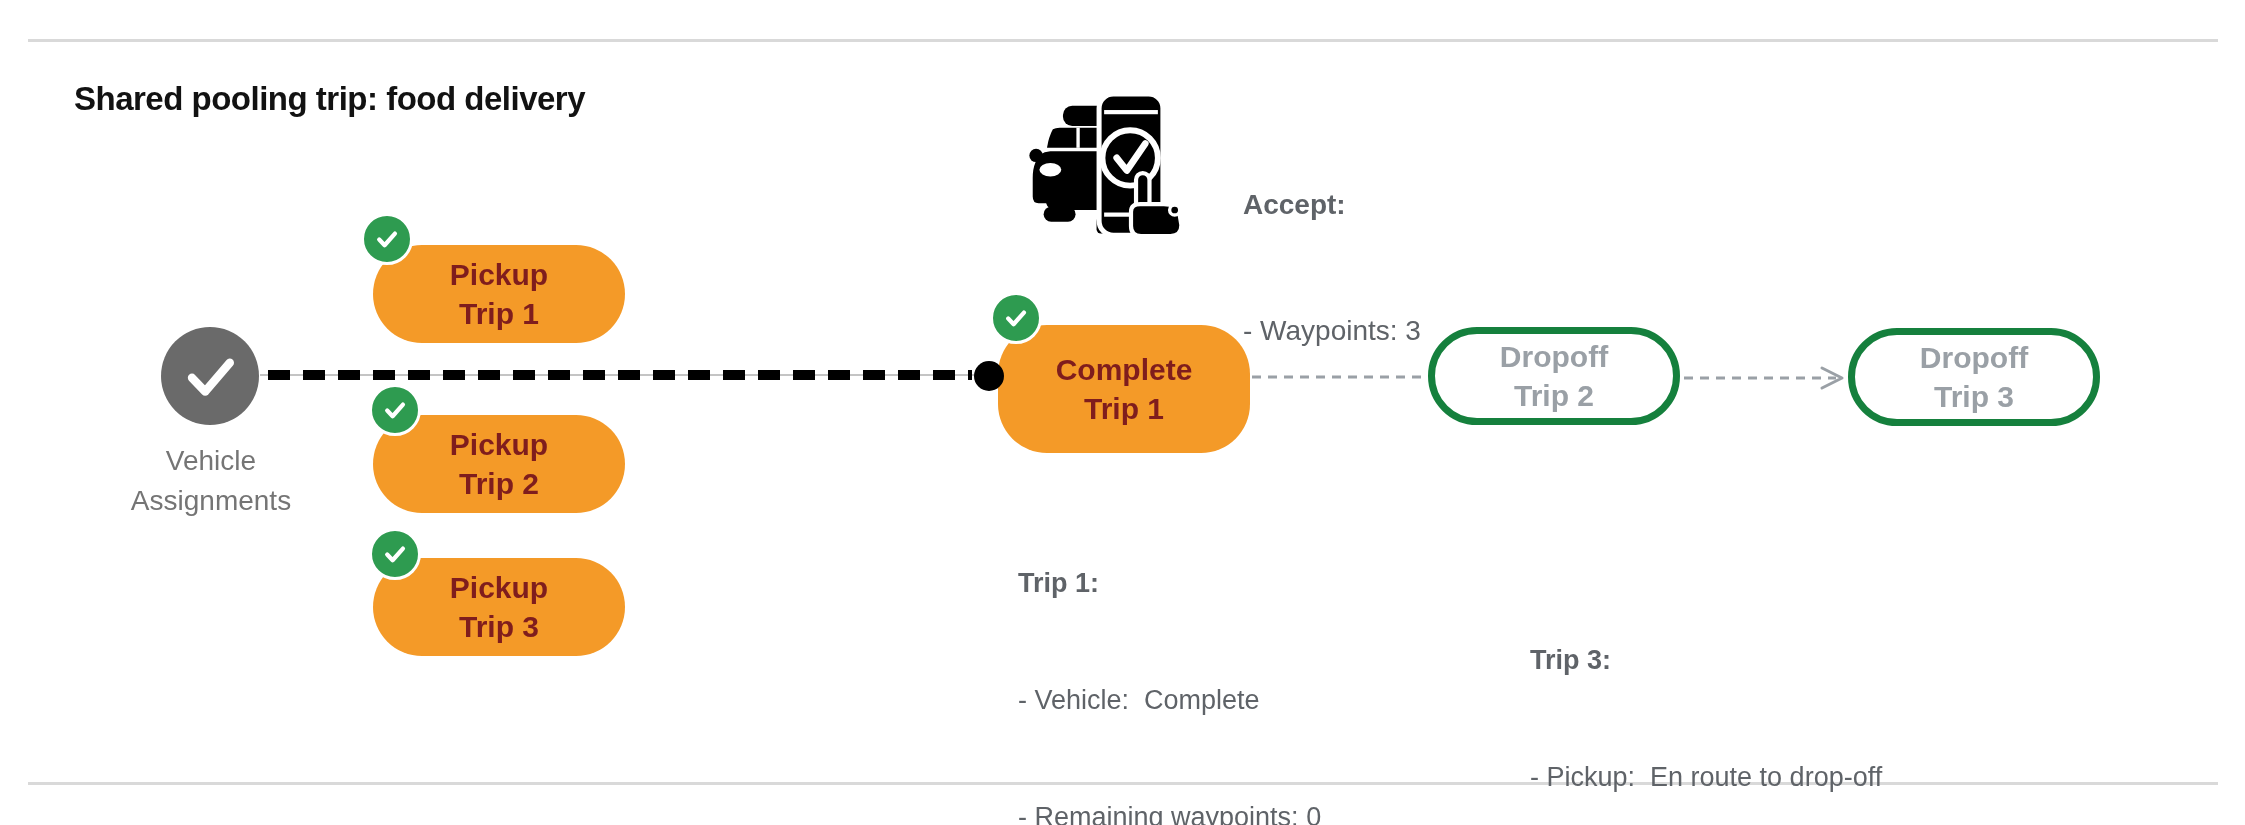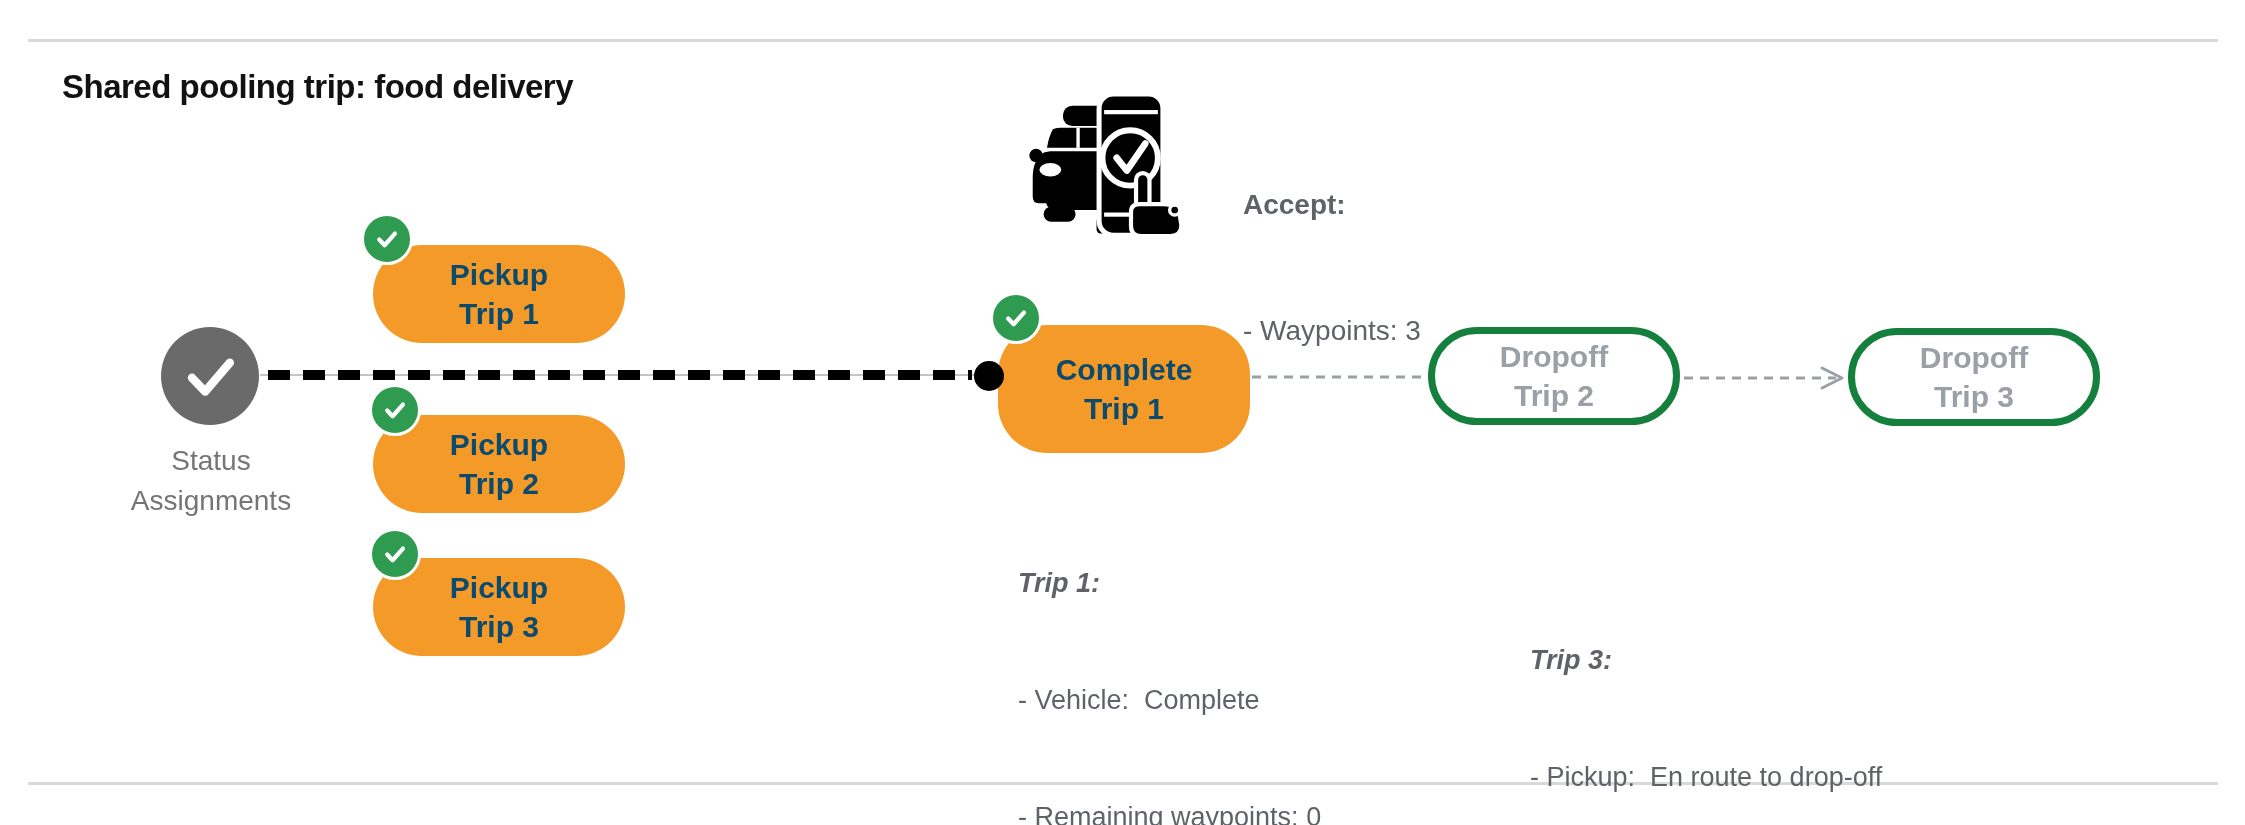--- a/index.html
+++ b/index.html
@@ -18,21 +18,21 @@
     height: 3px;
     background: #d9d9d9;
   }
   .divider.top { top: 39px; }
   .divider.bottom { top: 782px; }
 
   .title {
     position: absolute;
     left: 62px;
     top: 68px;
-    margin: 0;
+    margin: 12px;
     font-size: 33px;
     font-weight: bold;
     color: #121212;
     letter-spacing: -0.5px;
   }
 
   .connectors { position: absolute; left: 0; top: 0; z-index: 1; }
 
   .vehicle-icon {
     position: absolute;
@@ -86,21 +86,21 @@
     display: flex;
     flex-direction: column;
     align-items: center;
     justify-content: center;
     font-size: 30px;
     font-weight: bold;
     line-height: 39px;
     z-index: 2;
     box-sizing: border-box;
   }
-  .pill.orange { background: #f49a28; color: #0c4a6e; }
+  .pill.orange { background: #f49a28; color: #7f1d1d; }
   .pill.outline {
     background: #ffffff;
     border: 7px solid #15803d;
     color: #9aa0a6;
   }
   .pill-pickup-1 { left: 373px; top: 245px; }
   .pill-pickup-2 { left: 373px; top: 415px; }
   .pill-pickup-3 { left: 373px; top: 558px; }
   .pill-complete { left: 998px; top: 325px; height: 128px; }
   .pill-dropoff-2 { left: 1428px; top: 327px; }
@@ -137,21 +137,21 @@
   }
 
   .status-block {
     position: absolute;
     font-size: 27px;
     line-height: 39px;
     color: #5f6368;
     white-space: pre-wrap;
     z-index: 2;
   }
-  .status-block .heading { font-weight: bold; font-style: italic; }
+  .status-block .heading { font-weight: bold; }
   .status-left { left: 1018px; top: 486px; }
   .status-right { left: 1530px; top: 563px; }
 </style>
 </head>
 <body>
 
 <div class="canvas">
 
   <div class="divider top"></div>
   <div class="divider bottom"></div>
@@ -203,21 +203,21 @@
     <div class="v-label">Accept:</div>
     <div class="v-way">- Waypoints: 3</div>
   </div>
 
   <div class="start-node">
     <svg viewBox="0 0 24 24">
       <path d="M6 12.6 L10.4 17.2 L18.6 7.6" fill="none" stroke="#ffffff" stroke-width="2.8" stroke-linecap="round" stroke-linejoin="round"></path>
     </svg>
   </div>
   <div class="start-label">
-    <div>Status</div>
+    <div>Vehicle</div>
     <div>Assignments</div>
   </div>
 
   <div class="pill orange pill-pickup-1">
     <div>Pickup</div>
     <div>Trip 1</div>
   </div>
   <div class="pill orange pill-pickup-2">
     <div>Pickup</div>
     <div>Trip 2</div>

